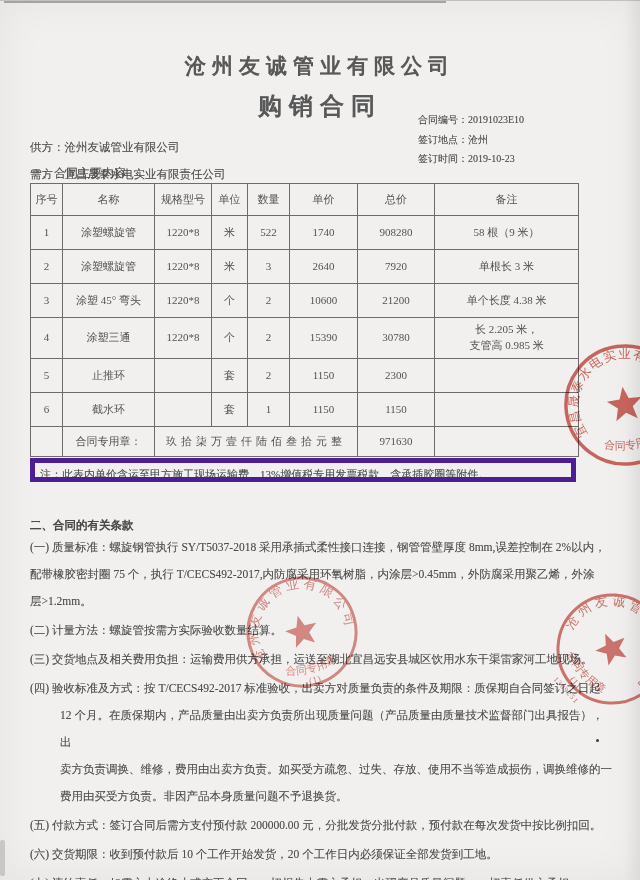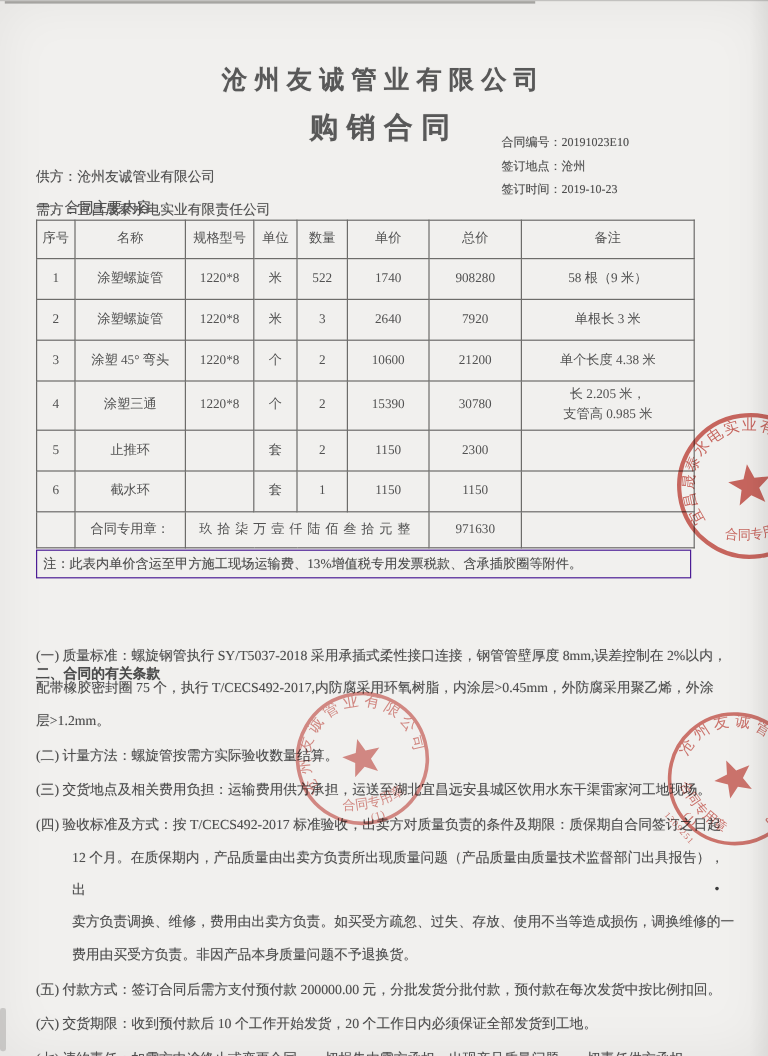--- a/index.html
+++ b/index.html
@@ -36,23 +36,23 @@
   
   table.items{position:absolute;left:30px;top:183px;width:548px;border-collapse:collapse;table-layout:fixed;}
   table.items th,table.items td{
     border:1px solid #6d6c6a;font-size:11px;font-weight:normal;color:#525252;
     text-align:center;vertical-align:middle;padding:1px 2px;white-space:pre-line;line-height:1.45;
   }
   tr.rh-header{height:32px;} tr.rh-std{height:34px;} tr.rh-tall{height:41px;} tr.rh-total{height:30px;}
   td.amount-words{letter-spacing:4px;}
 
   .table-note-box{position:absolute;left:30px;top:458px;width:546px;height:24px;
-    border:1px solid #4c1d95;font-size:11px;line-height:22px;padding-left:5px;white-space:nowrap;overflow:hidden;}
+    border:5px solid #4c1d95;font-size:11px;line-height:22px;padding-left:5px;white-space:nowrap;overflow:hidden;}
   .attachment-line{position:absolute;left:30px;top:492px;font-size:11.5px;}
-  .terms-heading{position:absolute;left:30px;top:518px;font-size:11.5px;font-weight:600;color:#4a4a4a;margin-top:36px;}
+  .terms-heading{position:absolute;left:30px;top:518px;font-size:11.5px;font-weight:600;color:#4a4a4a;}
 
   .clauses{position:absolute;left:30px;top:534px;width:584px;font-size:11.5px;line-height:27px;}
   .clauses p{margin:0 0 2px 0;white-space:pre-line;}
   .clauses p.hang{padding-left:30px;text-indent:-30px;}
 
   
   .seal{position:absolute;mix-blend-mode:multiply;overflow:visible;}
   .seal .ring{fill:none;stroke:#c7463d;}
   .seal text{fill:#c7463d;font-family:"Liberation Serif","DejaVu Serif",serif;}
   .seal .star{fill:#c7463d;}

